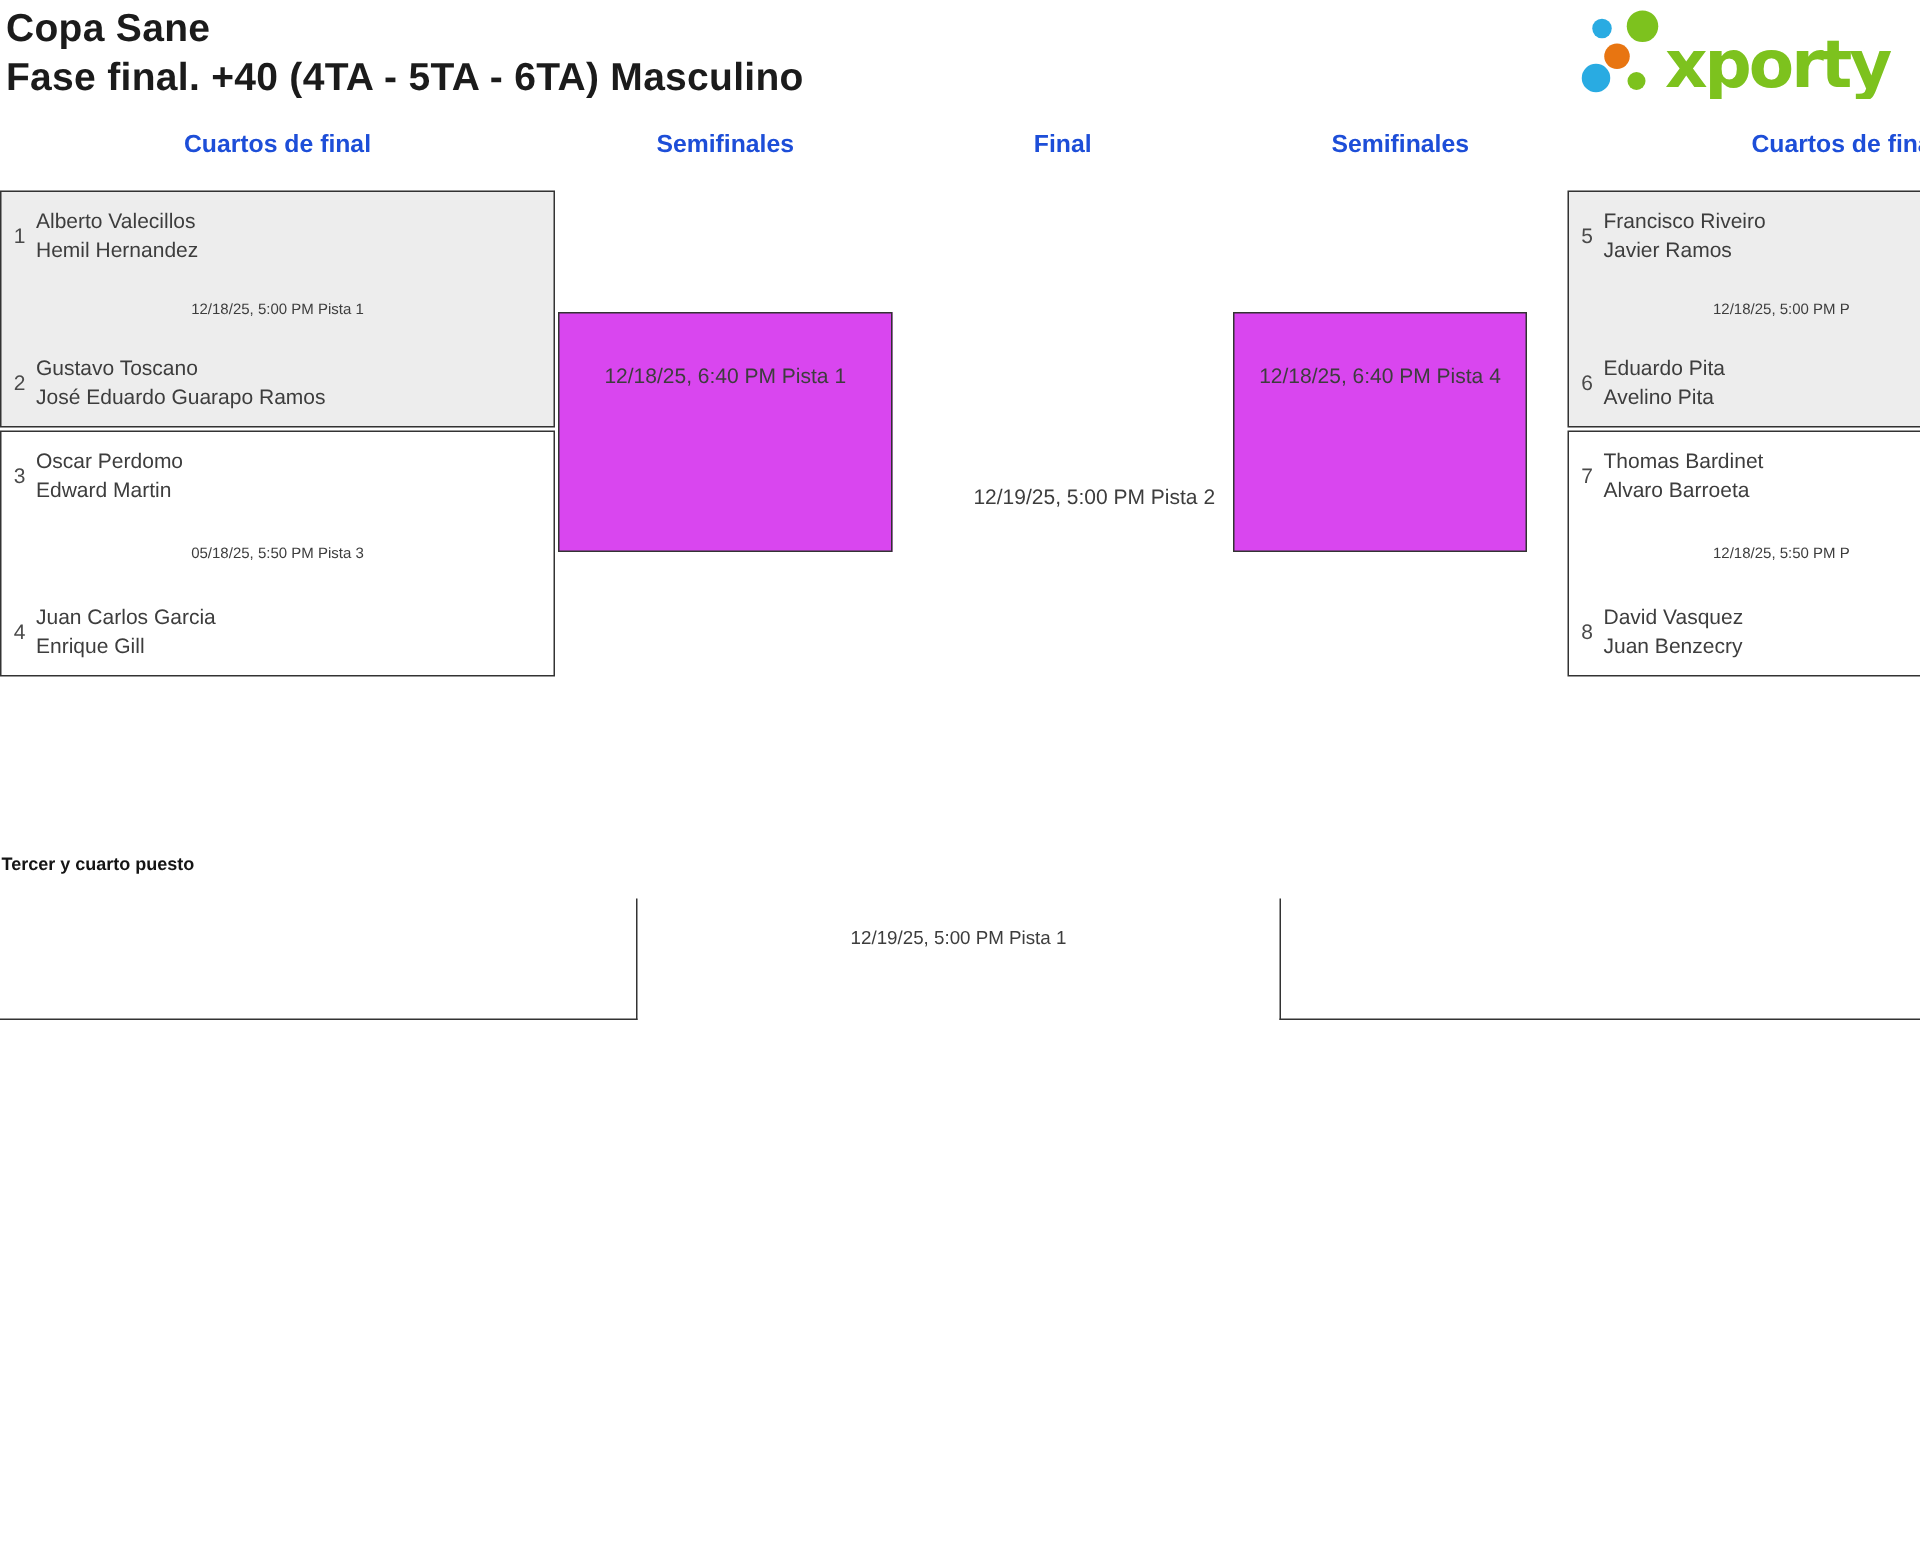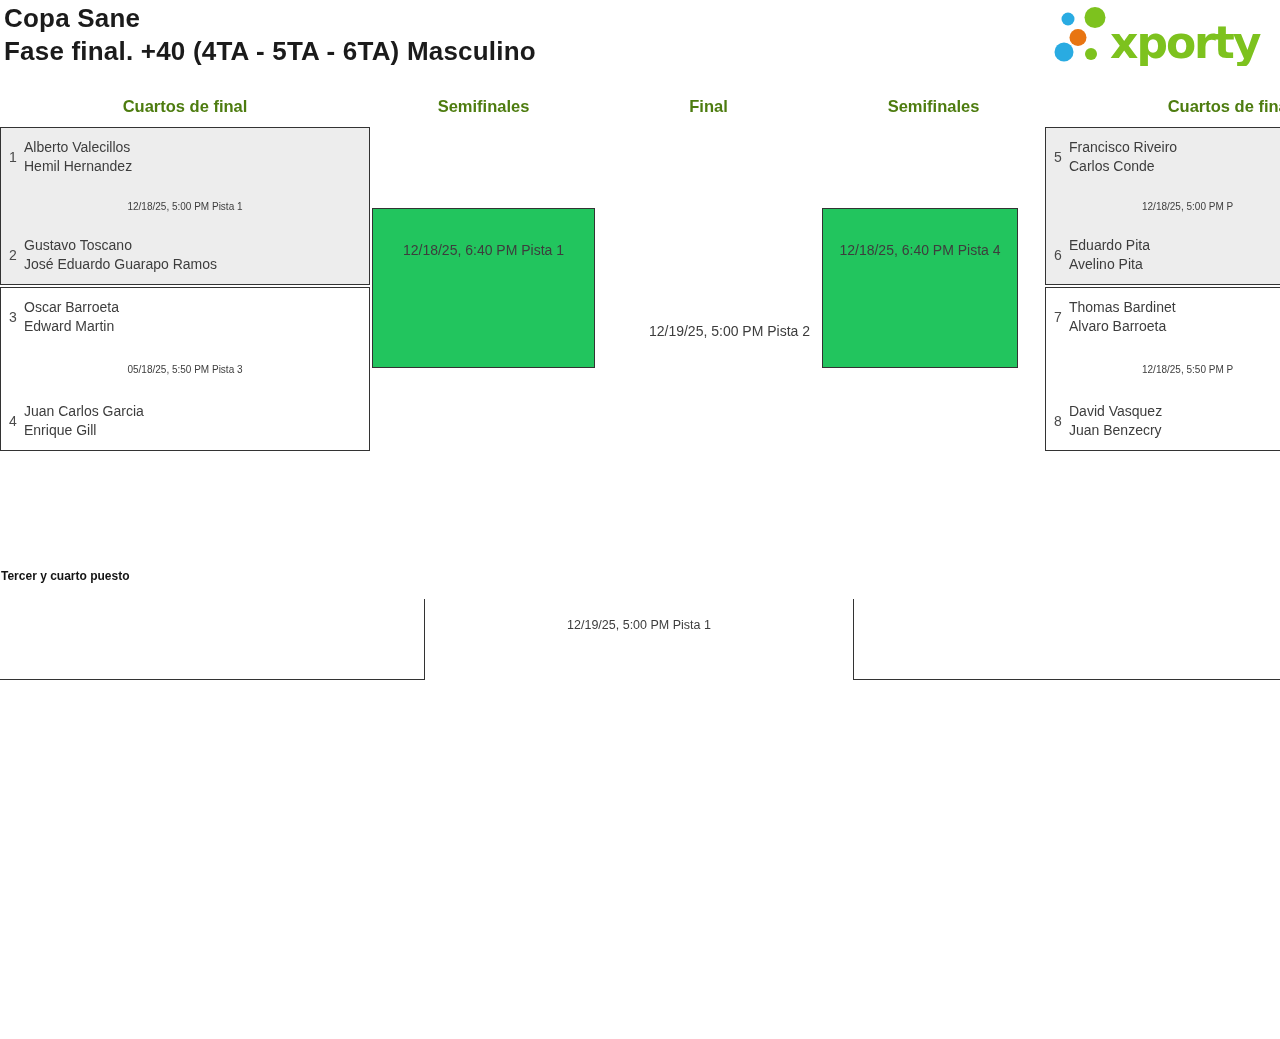--- a/index.html
+++ b/index.html
@@ -8,32 +8,32 @@
   .stage { position:relative; width:1280px; height:1039px; overflow:hidden; background:#fff; }
   .abs { position:absolute; }
 
   .title-line { font-size:26px; line-height:33px; font-weight:600; color:var(--text-title,#1b1b1b); letter-spacing:.2px; white-space:nowrap; }
 
   .logo text { font-family:"DejaVu Sans","Liberation Sans",sans-serif; font-weight:800; font-size:44px; letter-spacing:-2px; fill:var(--brand-green,#7dc21e); }
   .dot-blue   { fill:var(--brand-blue,#29abe2); }
   .dot-green  { fill:var(--brand-green,#7dc21e); }
   .dot-orange { fill:var(--brand-orange,#e87511); }
 
-  .round-label { top:97px; font-size:16.5px; font-weight:600; color:#4d7c0f; text-align:center; white-space:nowrap; }
+  .round-label { top:87px; font-size:16.5px; font-weight:600; color:#1d4ed8; text-align:center; white-space:nowrap; }
 
   .match-box { border:1px solid var(--line,#333); background:#fff; display:flex; flex-direction:column; justify-content:space-between; padding:10px 0; }
   .match-box.alt { background:var(--match-alt-bg,#ededed); }
   .team { display:flex; align-items:center; padding-left:4px; }
   .seed { width:16px; text-align:center; font-size:14px; color:#4a4a4a; flex:none; }
   .players { margin-left:3px; font-size:14px; color:var(--text-name,#3d3d3d); line-height:19px; white-space:nowrap; }
   .player { display:block; }
   .schedule { flex:1; display:flex; align-items:center; justify-content:center; font-size:10px; color:#3d3d3d; white-space:nowrap; }
   .schedule.clip { justify-content:flex-start; padding-left:96px; }
 
-  .sf-box { border:1px solid var(--line,#333); background:#22c55e; }
+  .sf-box { border:1px solid var(--line,#333); background:#d946ef; }
   .schedule-sf { padding-top:33px; text-align:center; font-size:14px; color:#3d3d3d; white-space:nowrap; }
   .final-label { font-size:14px; color:#3d3d3d; text-align:center; white-space:nowrap;padding-left:41px; }
 
   .tp-heading { font-size:12px; font-weight:600; color:#151515; white-space:nowrap;text-align:center; }
   .tp-left  { border-right:1px solid var(--line,#333); border-bottom:1px solid var(--line,#333); }
   .tp-right { border-left:1px solid var(--line,#333);  border-bottom:1px solid var(--line,#333); }
   .tp-schedule { font-size:12.5px; color:#3d3d3d; text-align:center; white-space:nowrap; }
 </style>
 </head>
 <body>
@@ -75,21 +75,21 @@
         <span class="player">Gustavo Toscano</span>
         <span class="player">José Eduardo Guarapo Ramos</span>
       </span>
     </div>
   </div>
 
   <div class="abs match-box" style="left:0; top:287px; width:370px; height:164px;">
     <div class="team">
       <span class="seed">3</span>
       <span class="players">
-        <span class="player">Oscar Barroeta</span>
+        <span class="player">Oscar Perdomo</span>
         <span class="player">Edward Martin</span>
       </span>
     </div>
     <div class="schedule">05/18/25, 5:50 PM Pista 3</div>
     <div class="team">
       <span class="seed">4</span>
       <span class="players">
         <span class="player">Juan Carlos Garcia</span>
         <span class="player">Enrique Gill</span>
       </span>
@@ -104,21 +104,21 @@
 
   <div class="abs sf-box" style="left:822px; top:208px; width:196px; height:160px;">
     <div class="schedule-sf">12/18/25, 6:40 PM Pista 4</div>
   </div>
 
   <div class="abs match-box alt" style="left:1045px; top:127px; width:370px; height:158px;">
     <div class="team">
       <span class="seed">5</span>
       <span class="players">
         <span class="player">Francisco Riveiro</span>
-        <span class="player">Carlos Conde</span>
+        <span class="player">Javier Ramos</span>
       </span>
     </div>
     <div class="schedule clip">12/18/25, 5:00 PM P</div>
     <div class="team">
       <span class="seed">6</span>
       <span class="players">
         <span class="player">Eduardo Pita</span>
         <span class="player">Avelino Pita</span>
       </span>
     </div>

